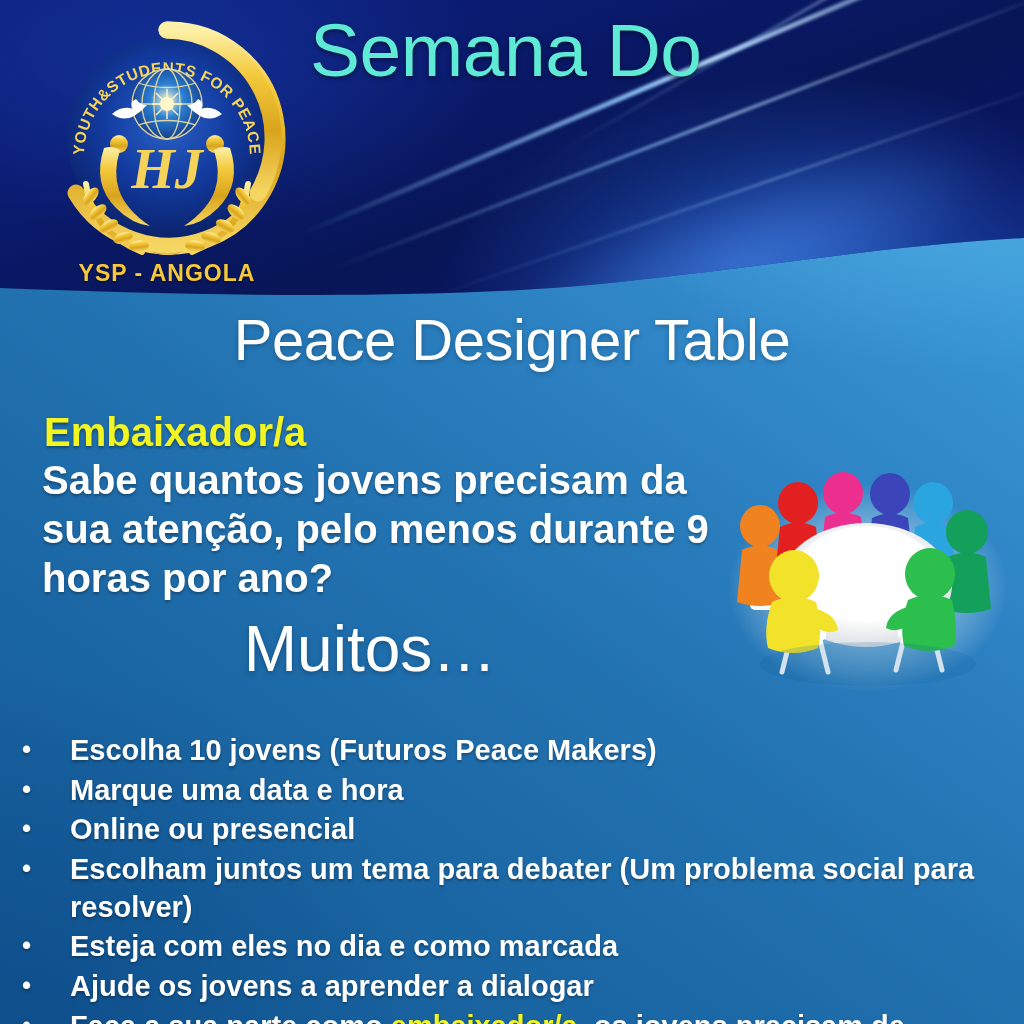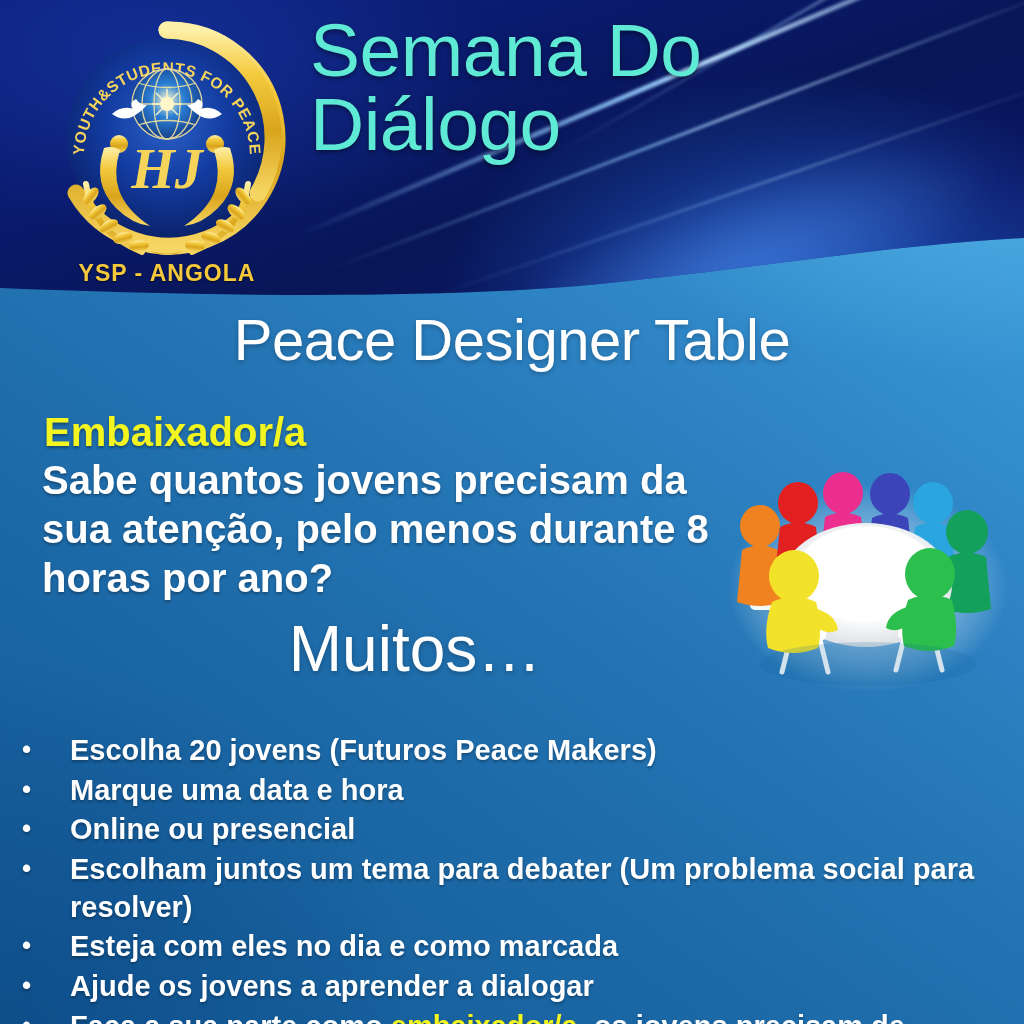--- a/index.html
+++ b/index.html
@@ -148,21 +148,20 @@
   }
   .muitos {
     position: absolute;
     left: 0; top: 612px;
     width: 740px;
     text-align: center;
     color: #ffffff;
     font-size: 64px;
     font-weight: normal;
     text-shadow: 0 2px 5px rgba(0,0,0,.25);
-    padding-left: 45px;
   }
 
   
   .table-illus {
     position: absolute;
     left: 722px; top: 458px;
     width: 292px; height: 236px;
   }
   .table-illus svg { display:block; width: 292px; height: 236px; }
 
@@ -294,26 +293,25 @@
         <ellipse cx="169" cy="222" rx="10" ry="5.5" transform="rotate(16 169 222)"></ellipse>
         <ellipse cx="153" cy="230" rx="10" ry="5.5" transform="rotate(6 153 230)"></ellipse>
         <path d="M106,234 q19,10 38,0 q-19,7 -38,0 z"></path>
       </g>
     </svg>
     <div class="logo-caption">YSP - ANGOLA</div>
   </div>
 
   <div class="head-title">
     <div>Semana Do</div>
-    <div>Diálogo</div>
   </div>
 
   <div class="section-title">Peace Designer Table</div>
   <div class="amb-label">Embaixador/a</div>
-  <div class="question">Sabe quantos jovens precisam da sua atenção, pelo menos durante 8 horas por ano?</div>
+  <div class="question">Sabe quantos jovens precisam da sua atenção, pelo menos durante 9 horas por ano?</div>
   <div class="muitos">Muitos…</div>
 
   <div class="table-illus">
     <svg viewBox="0 0 292 236" xmlns="http://www.w3.org/2000/svg">
       <defs>
         <radialGradient id="tableG" cx="50%" cy="45%" r="58%">
           <stop offset="0%" stop-color="#ffffff"></stop>
           <stop offset="58%" stop-color="#fdfdfd"></stop>
           <stop offset="100%" stop-color="#d8dde2"></stop>
         </radialGradient>
@@ -381,21 +379,21 @@
         <path d="M188,148 q-22,6 -24,22 q12,6 22,-4 z" fill="#2cbf4e"></path>
       </g>
 
       <ellipse cx="146" cy="206" rx="108" ry="22" fill="#0d5f9c" opacity=".18"></ellipse>
     </svg>
   </div>
 
   <div class="bullets">
     <div class="bullet-row">
       <span class="bullet-dot">•</span>
-      <span class="bullet-text">Escolha 20 jovens (Futuros Peace Makers)</span>
+      <span class="bullet-text">Escolha 10 jovens (Futuros Peace Makers)</span>
     </div>
     <div class="bullet-row">
       <span class="bullet-dot">•</span>
       <span class="bullet-text">Marque uma data e hora</span>
     </div>
     <div class="bullet-row">
       <span class="bullet-dot">•</span>
       <span class="bullet-text">Online ou presencial</span>
     </div>
     <div class="bullet-row">

